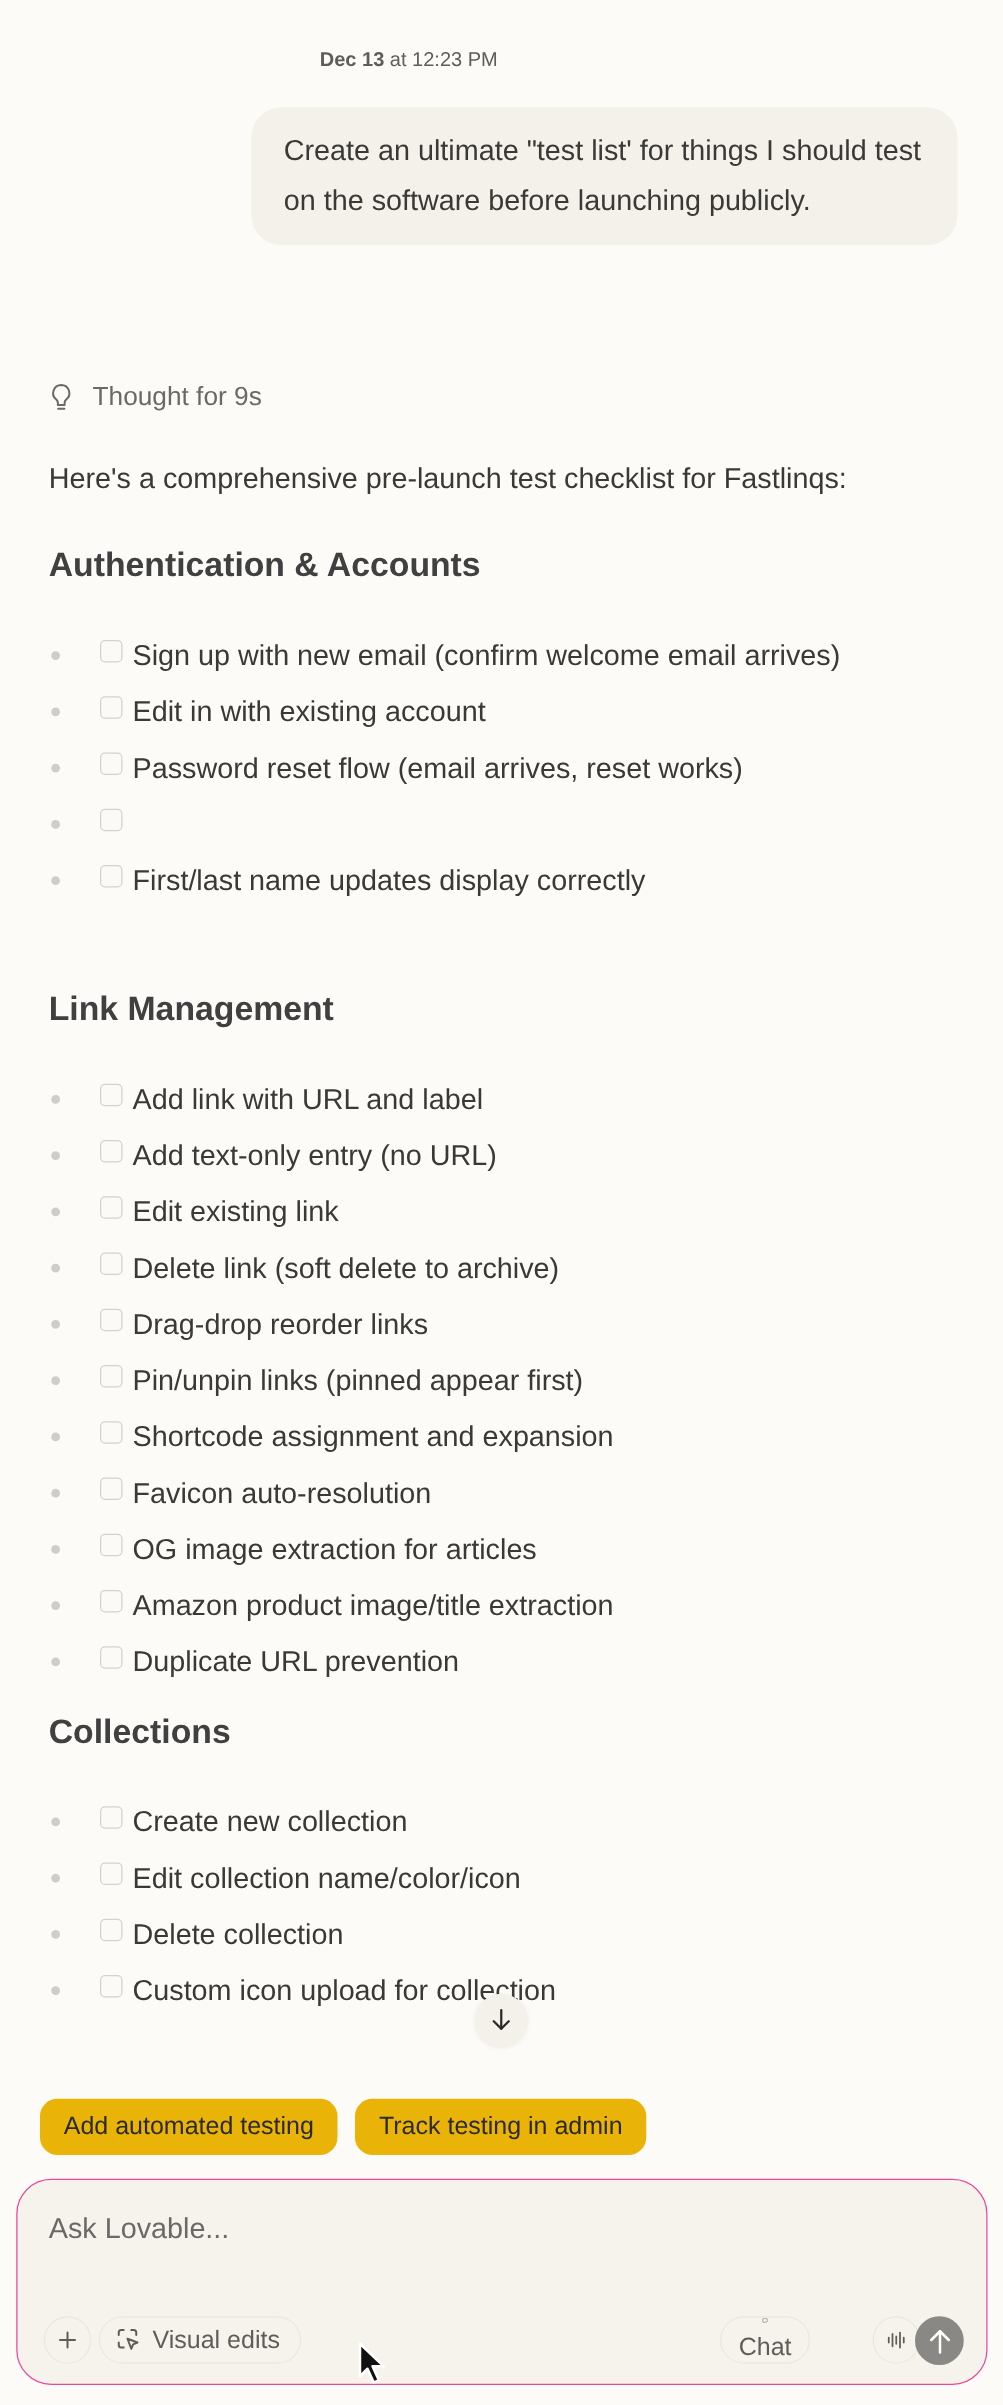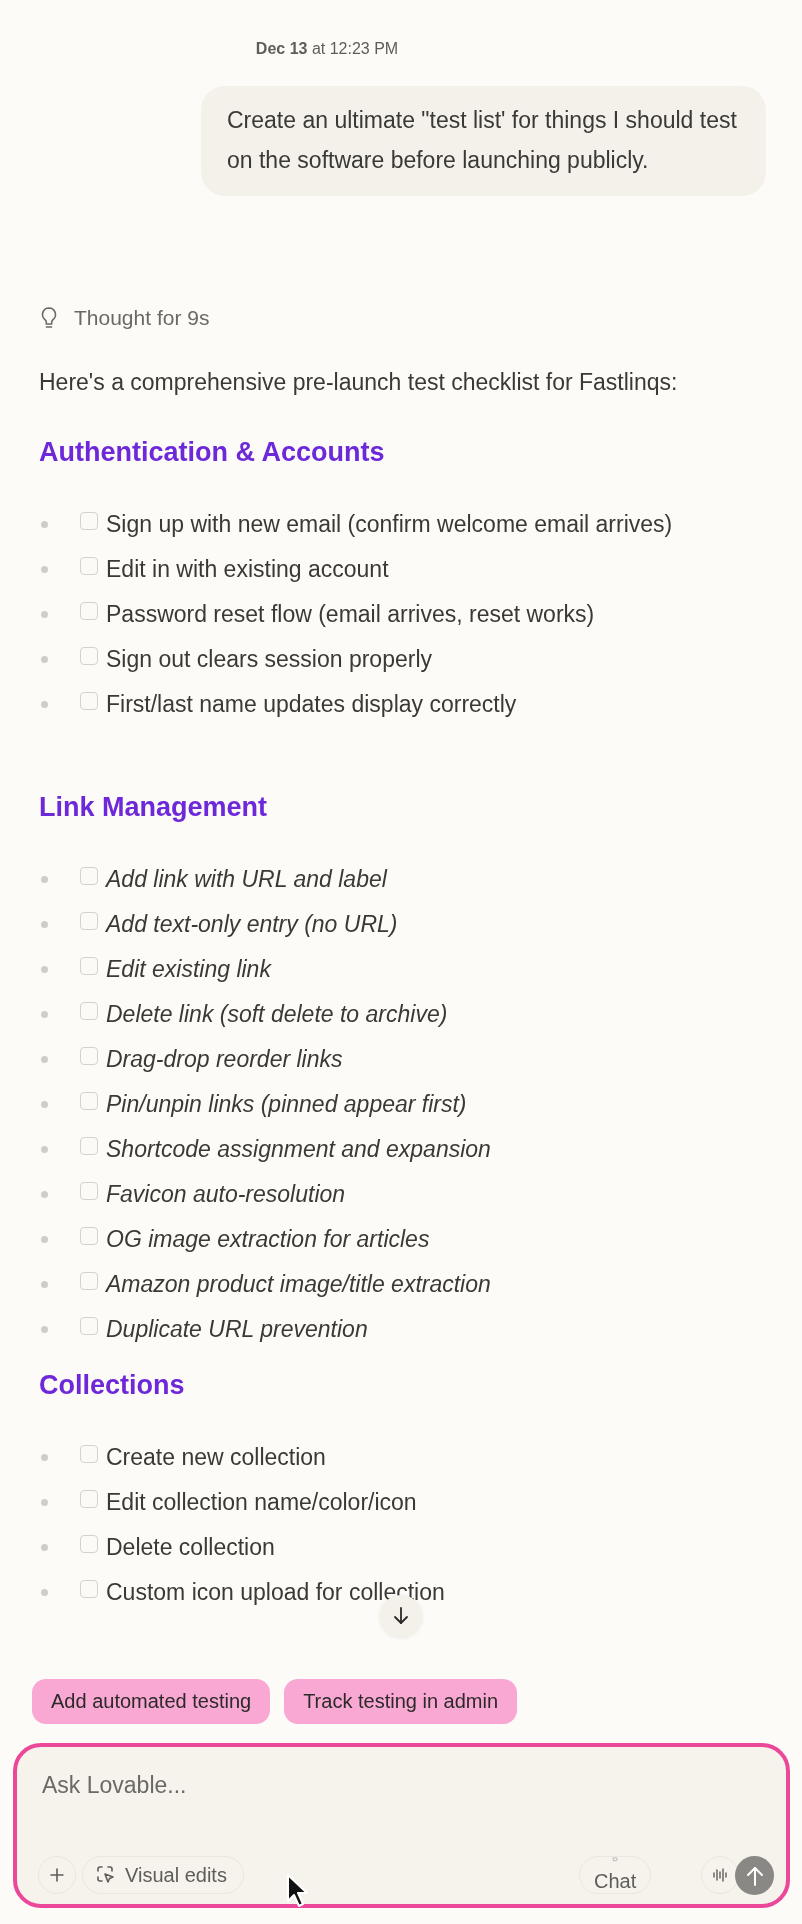--- a/index.html
+++ b/index.html
@@ -54,21 +54,21 @@
       top: 369px;
       left: 39px;
       font-size: 23px;
       color: #3a3936;
     }
     .section-title {
       position: absolute;
       left: 39px;
       font-size: 27px;
       font-weight: bold;
-      color: #6d28d9;
+      color: #404040;
     }
     .list {
       position: absolute;
       left: 39px;
       list-style: none;
     }
     .list-item {
       position: relative;
       height: 45px;
       display: flex;
@@ -112,37 +112,37 @@
     .suggestions {
       position: absolute;
       top: 1679px;
       left: 32px;
       display: flex;
       gap: 14px;
     }
     .chip {
       height: 45px;
       padding: 0 19px;
-      background: #f9a8d4;
+      background: #eab308;
       border-radius: 14px;
       font-size: 20px;
       color: #2b2a28;
       display: flex;
       align-items: center;
       border: none;
       font-family: "Liberation Sans", sans-serif;
     }
     .composer {
       position: absolute;
       top: 1743px;
       left: 13px;
       width: 777px;
       height: 165px;
       background: #f6f3ed;
-      border: 4px solid #ec4899;
+      border: 1px solid #ec4899;
       border-radius: 28px;
     }
     .composer-input {
       position: absolute;
       top: 25px;
       left: 25px;
       font-size: 23px;
       color: #6b6965;
       border: none;
       background: transparent;
@@ -223,31 +223,30 @@
         <span>Edit in with existing account</span>
       </li>
     <li class="list-item">
         <span class="bullet"></span>
         <span class="checkbox"></span>
         <span>Password reset flow (email arrives, reset works)</span>
       </li>
     <li class="list-item">
         <span class="bullet"></span>
         <span class="checkbox"></span>
-        <span>Sign out clears session properly</span>
       </li>
     <li class="list-item">
         <span class="bullet"></span>
         <span class="checkbox"></span>
         <span>First/last name updates display correctly</span>
       </li>
   </ul>
 
   <div class="section-title" style="top:792px;">Link Management</div>
-  <ul class="list" style="top:857px;font-style:italic;">
+  <ul class="list" style="top:857px;">
     <li class="list-item">
         <span class="bullet"></span>
         <span class="checkbox"></span>
         <span>Add link with URL and label</span>
       </li>
     <li class="list-item">
         <span class="bullet"></span>
         <span class="checkbox"></span>
         <span>Add text-only entry (no URL)</span>
       </li>

